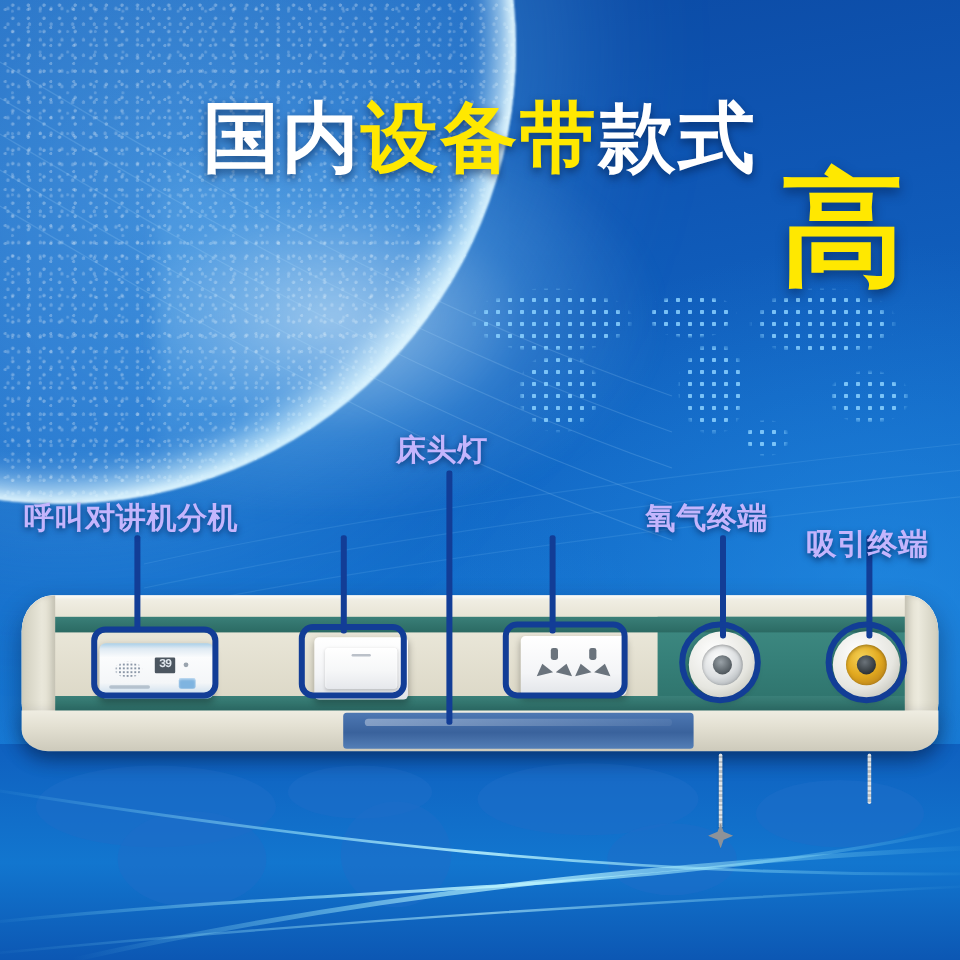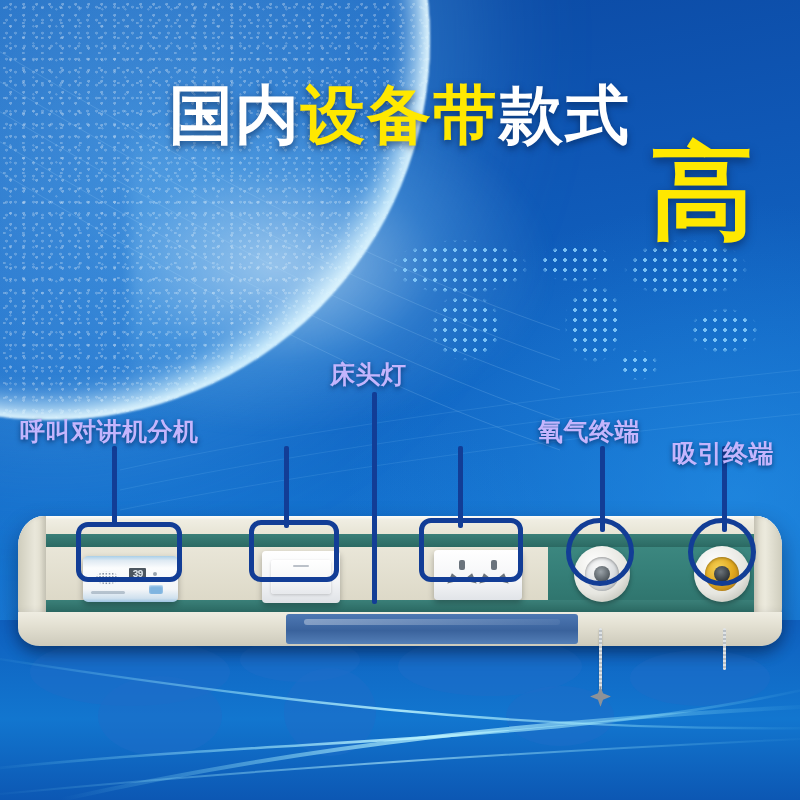--- a/index.html
+++ b/index.html
@@ -111,21 +111,21 @@
     font-size:25px; font-weight:bold; color:#c4b5fd;
     white-space:nowrap; letter-spacing:.5px;
     text-shadow:0 2px 5px rgba(0,25,70,.65);
   }
   .leader{
     position:absolute; z-index:7;
     width:5px; background:#123d96; border-radius:2px;
   }
 
   
-  .panel-wrap{ position:absolute; left:18px; top:516px; width:719px; height:136px; z-index:5; }
+  .panel-wrap{ position:absolute; left:18px; top:496px; width:719px; height:136px; z-index:5; }
   .panel-body{
     position:absolute; left:0; top:0; width:764px; height:120px;
     border-radius:26px/30px;
     background:linear-gradient(180deg,#f2f0e6 0%,#e8e5d6 14%,#dedbc9 38%,#d2cfbd 66%,#c4c1b0 88%,#b5b2a2 100%);
     box-shadow:0 10px 22px rgba(0,15,45,.42), inset 0 2px 3px rgba(255,255,255,.8);
     overflow:hidden;
   }
   .stripe-top{
     position:absolute; left:16px; top:18px; width:732px; height:13px;
     background:linear-gradient(180deg,#3a7f78,#2b6a63);

